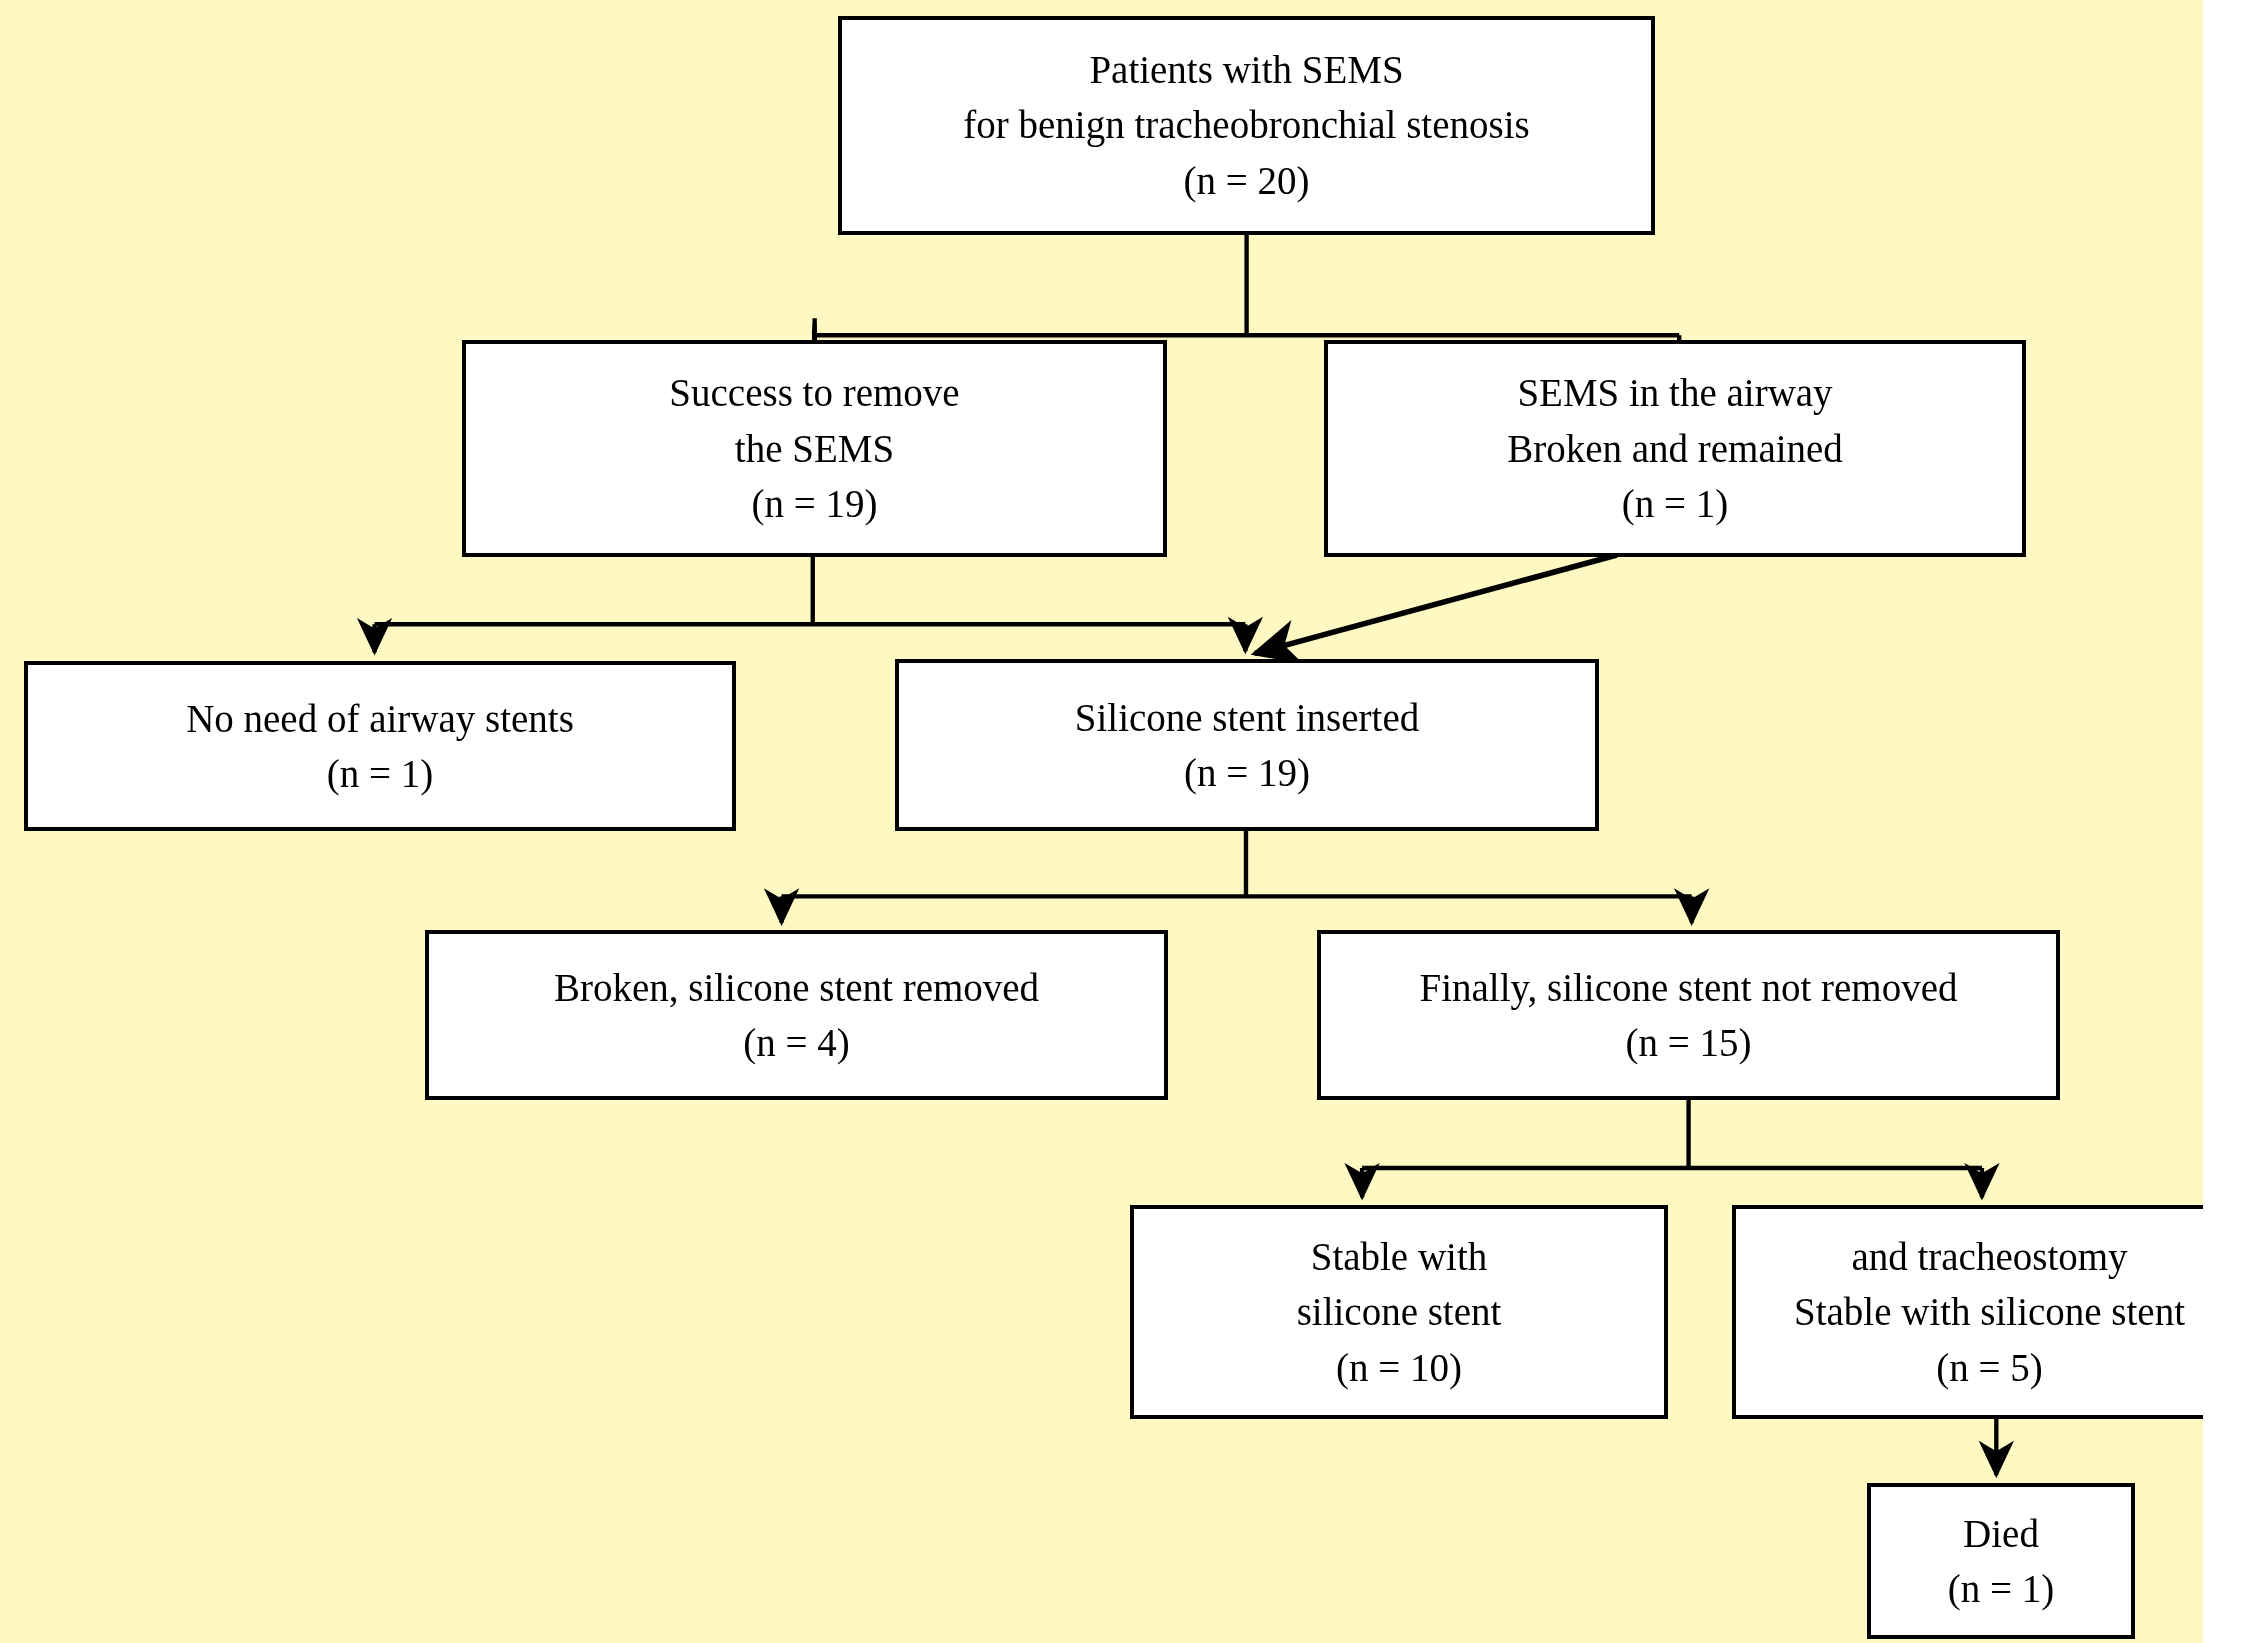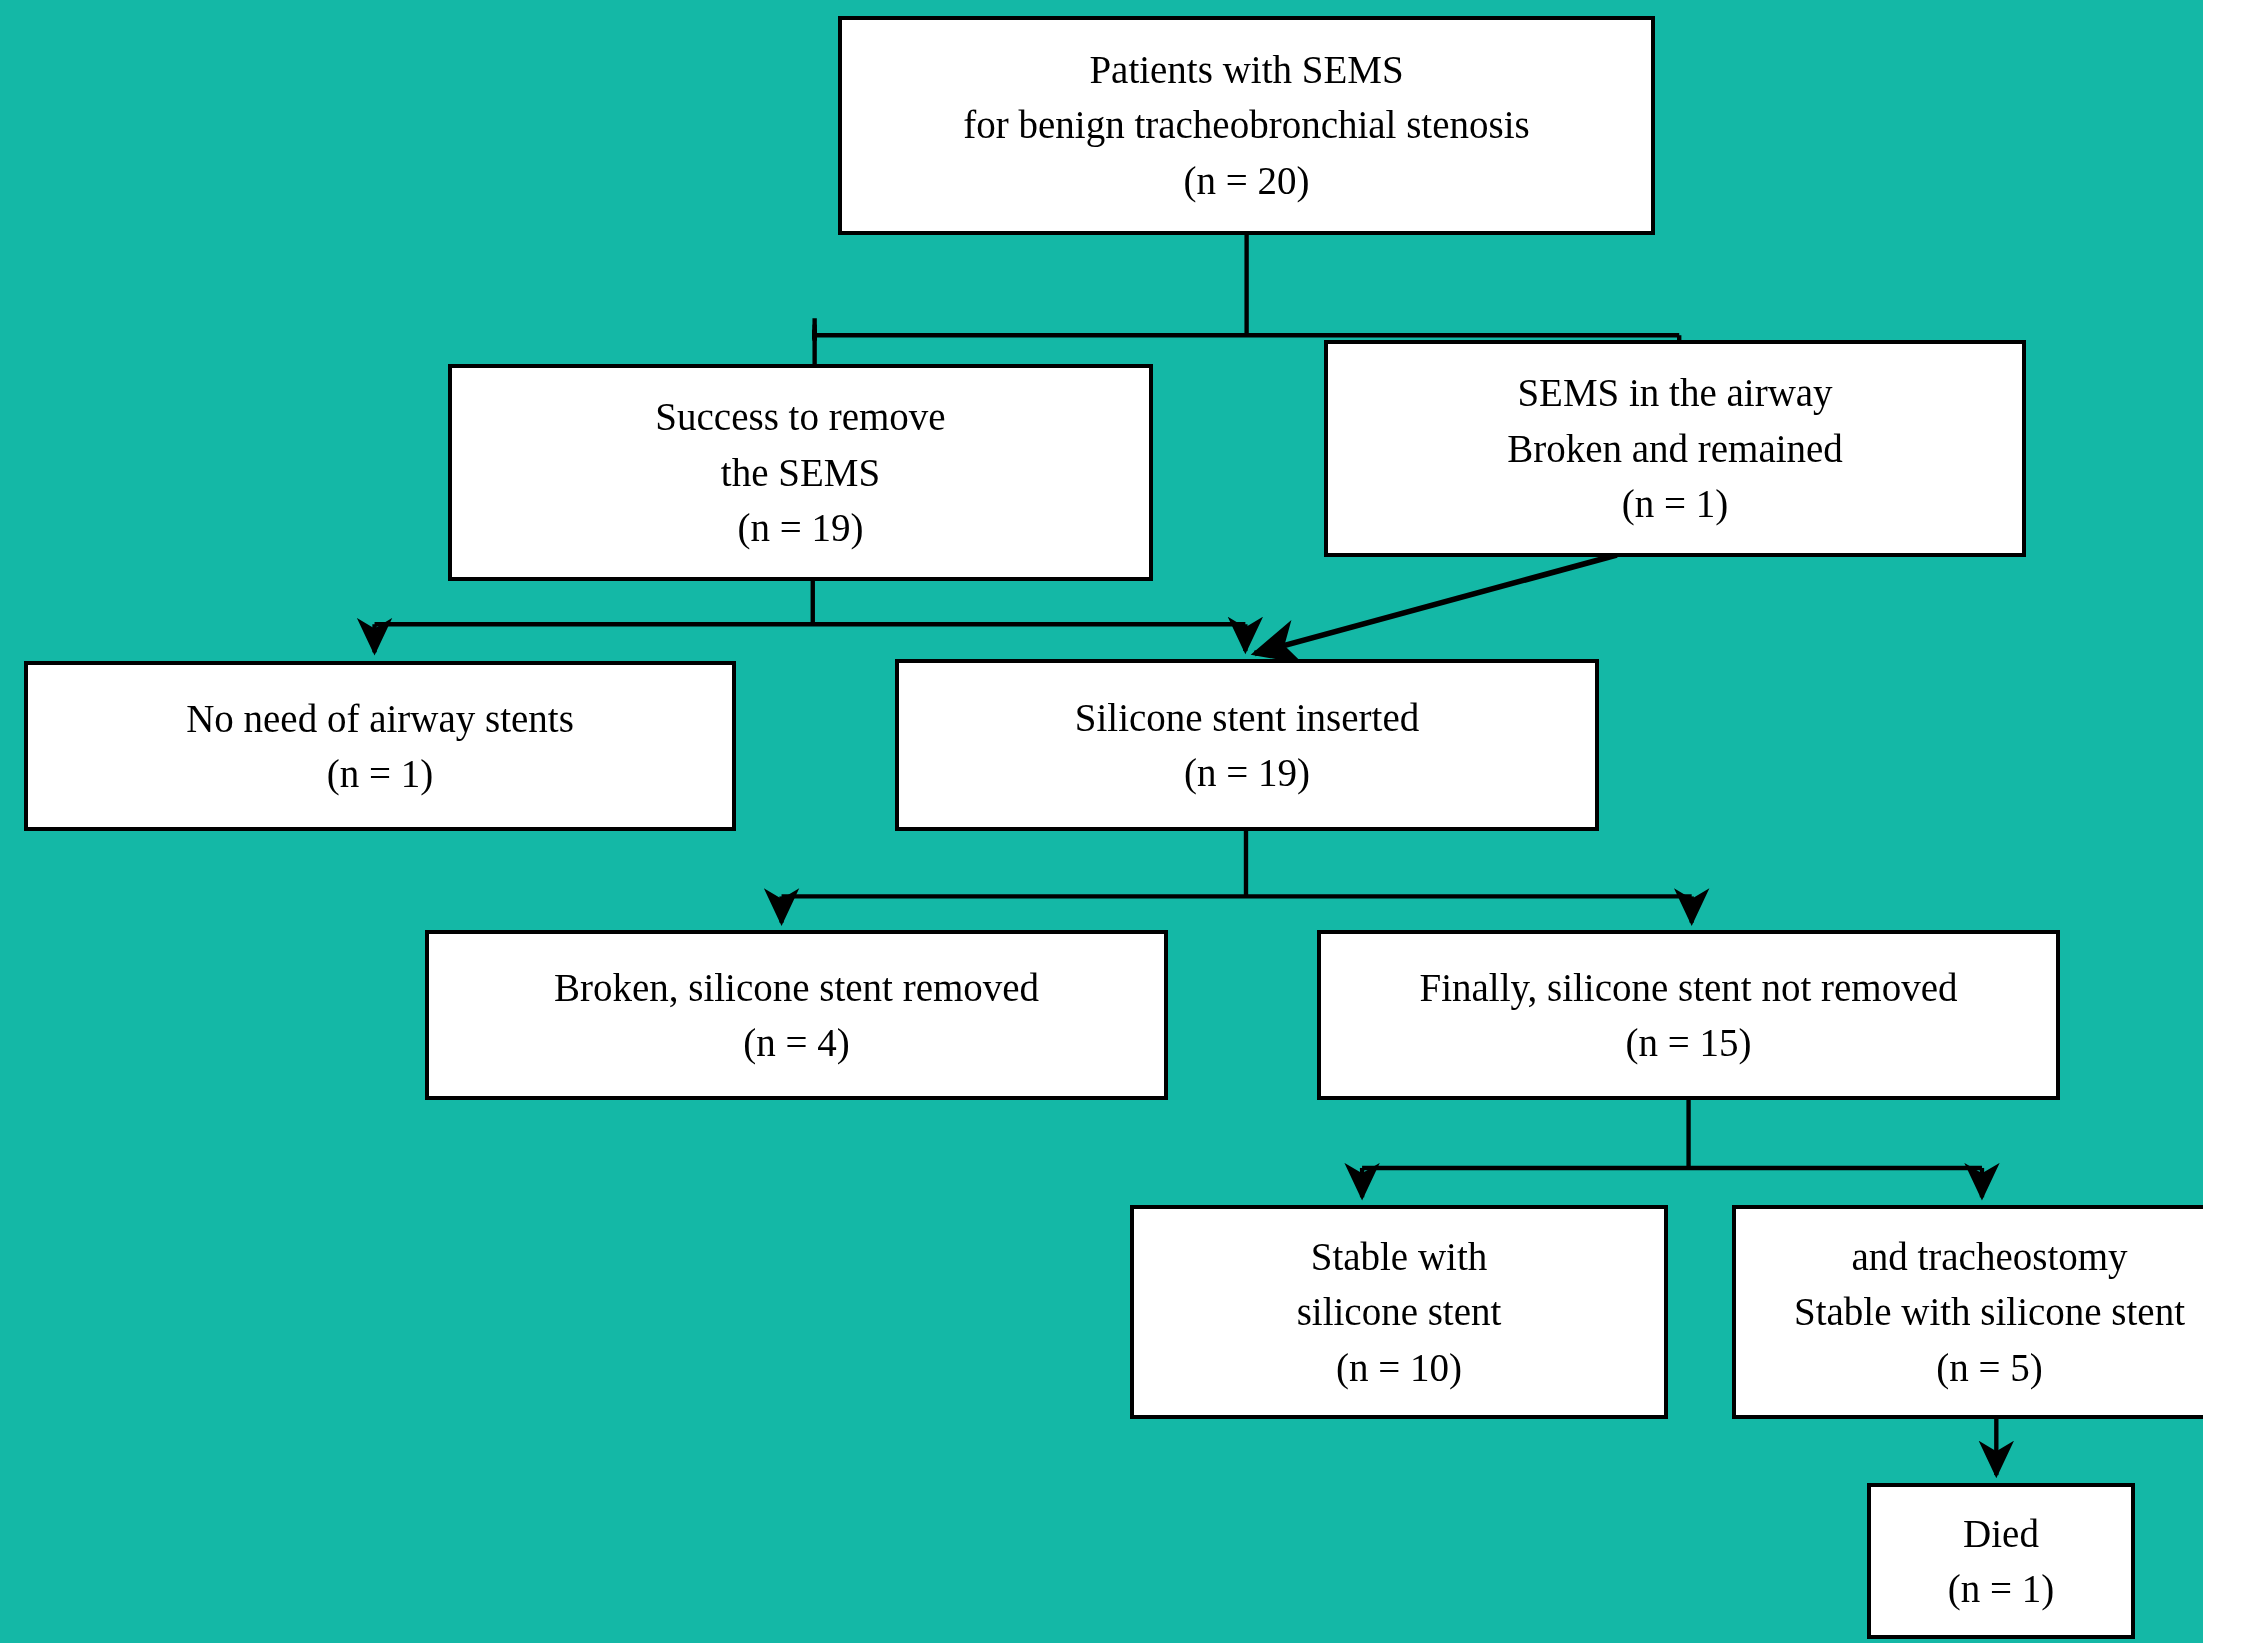--- a/index.html
+++ b/index.html
@@ -5,21 +5,21 @@
 <style>
   html, body {
     margin: 0;
     padding: 0;
     background: #ffffff;
   }
   #canvas {
     position: relative;
     width: 2203px;
     height: 1643px;
-    background: #14b8a6;
+    background: #fef9c3;
     font-family: "Liberation Serif", "DejaVu Serif", serif;
     overflow: hidden;
   }
   #edges {
     position: absolute;
     left: 0;
     top: 0;
     width: 2261px;
     height: 1643px;
     pointer-events: none;
@@ -275,21 +275,21 @@
       <line x1="3198" y1="2272" x2="3198" y2="2363" stroke="#000000" stroke-width="7" marker-end="url(#arrow)"></line>
     </g>
   </svg>
 
   <div id="nodes-layer">
       <div class="node" style="left: 838px; top: 15.6px; width: 817px; height: 219px;">
         <span class="line">Patients with SEMS</span>
         <span class="line">for benign tracheobronchial stenosis</span>
         <span class="line">(n = 20)</span>
       </div>
-      <div class="node" style="left: 448px; top: 340px; width: 705px; height: 217px; margin-top: 24px;">
+      <div class="node" style="left: 462px; top: 340px; width: 705px; height: 217px;">
         <span class="line">Success to remove</span>
         <span class="line">the SEMS</span>
         <span class="line">(n = 19)</span>
       </div>
       <div class="node" style="left: 1324px; top: 340px; width: 702px; height: 217px;">
         <span class="line">SEMS in the airway</span>
         <span class="line">Broken and remained</span>
         <span class="line">(n = 1)</span>
       </div>
       <div class="node" style="left: 24px; top: 661px; width: 712px; height: 170px;">

